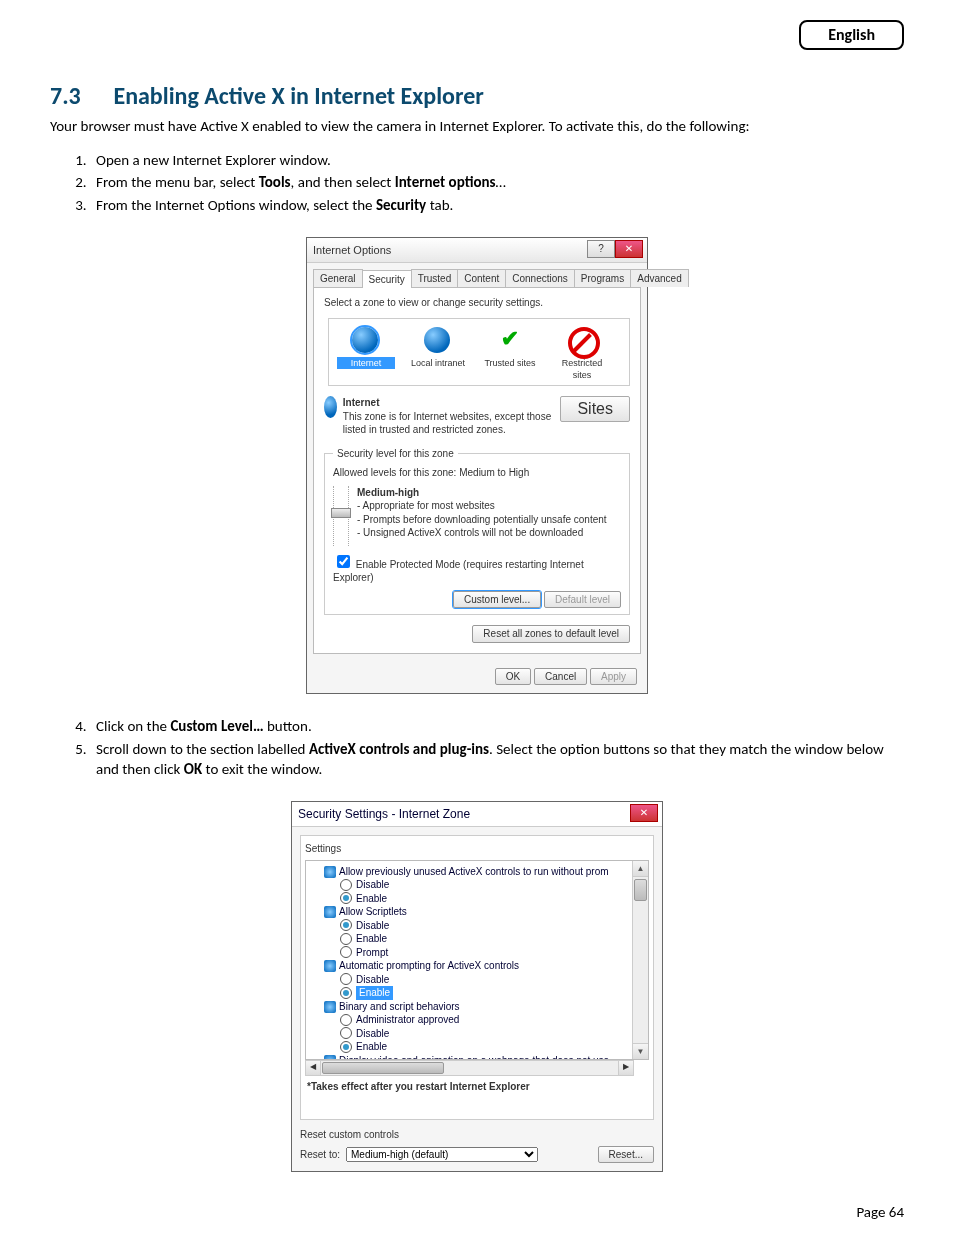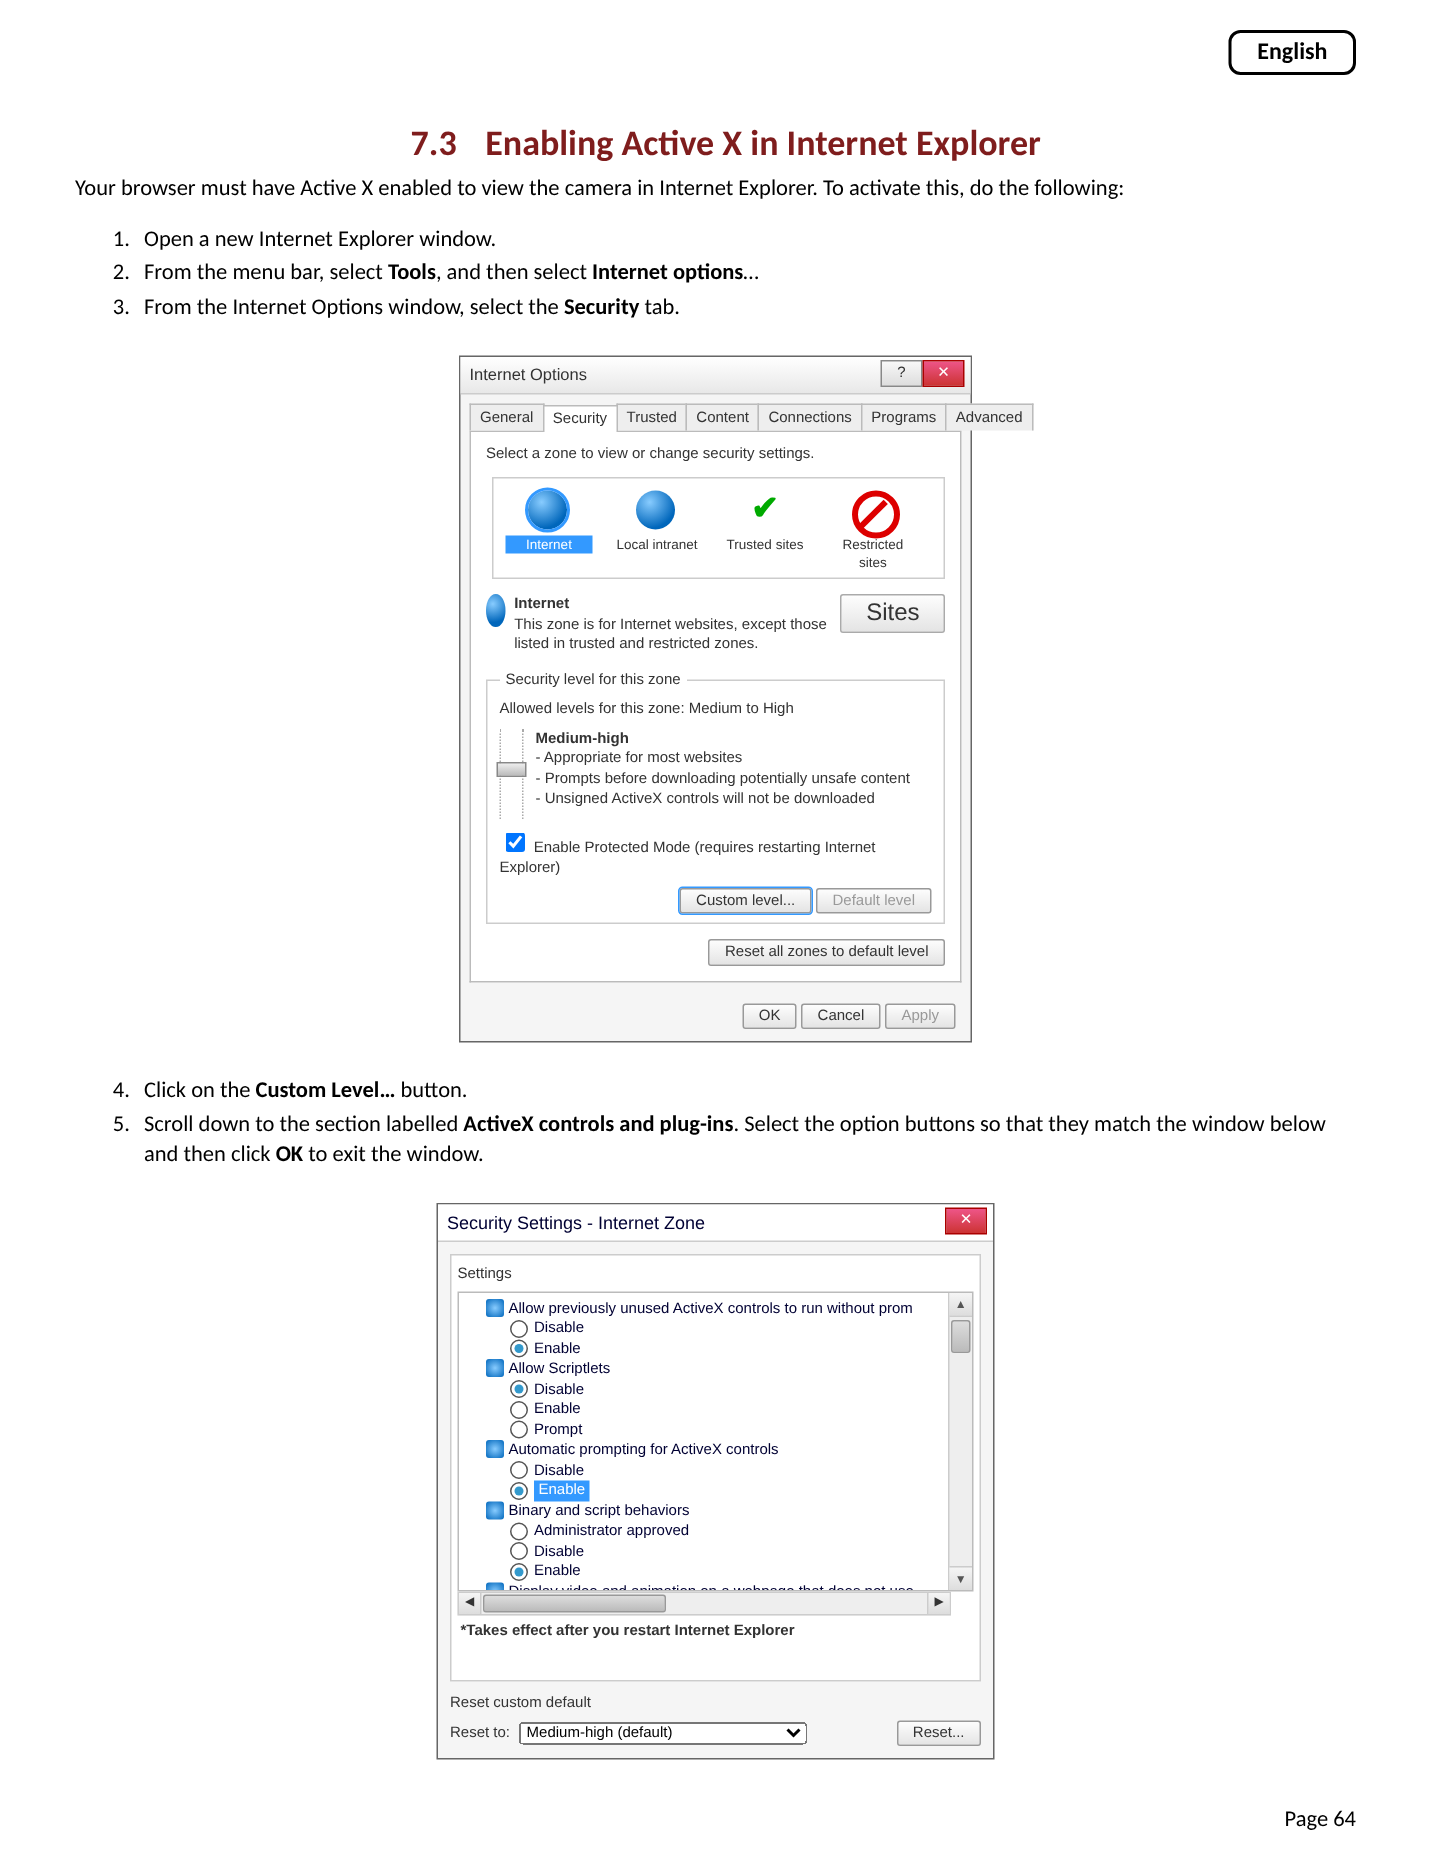--- a/index.html
+++ b/index.html
@@ -9,32 +9,31 @@
     width: 954px;
     box-sizing: border-box;
     color: #000;
     font-size: 15px;
     line-height: 1.35;
   }
   .lang-badge {
     float: right;
     border: 2px solid #000;
     border-radius: 8px;
-    padding: 2px 17px;
+    padding: 2px 27px;
     font-weight: bold;
     font-size: 16px;
   }
   .clear { clear: both; }
   h2 {
-    color: #7f1d1d;
+    color: #0c4a6e;
     font-size: 24px;
     font-weight: bold;
     margin-top: 30px;
     margin-bottom: 4px;
-    text-align: center;
   }
   h2 .num { display:inline-block; width: 58px; }
   .para { margin: 4px 0 14px 0; }
   ol.steps { margin: 0 0 16px 40px; padding: 0; }
   ol.steps li { margin: 0 0 2px 0; padding-left: 6px; }
   .dialog-wrap { text-align: center; margin: 22px 0; }
   .dialog {
     display: inline-block;
     width: 340px;
     border: 1px solid #666;
@@ -302,21 +301,21 @@
         </div>
       </div>
       <div class="hscroll">
         <div class="arr l">◀</div>
         <div class="thumb"></div>
         <div class="arr r">▶</div>
       </div>
       <div class="note">*Takes effect after you restart Internet Explorer</div>
     </div>
     <div class="resetrow">
-      <div>Reset custom default</div>
+      <div>Reset custom controls</div>
       <div style="margin-top:4px; display:flex; align-items:center; gap:6px;">
         <span>Reset to:</span>
         <select><option>Medium-high (default)</option></select>
         <span style="flex:1"></span>
         <span class="btn">Reset...</span>
       </div>
     </div>
   </div>
 </div>
 

